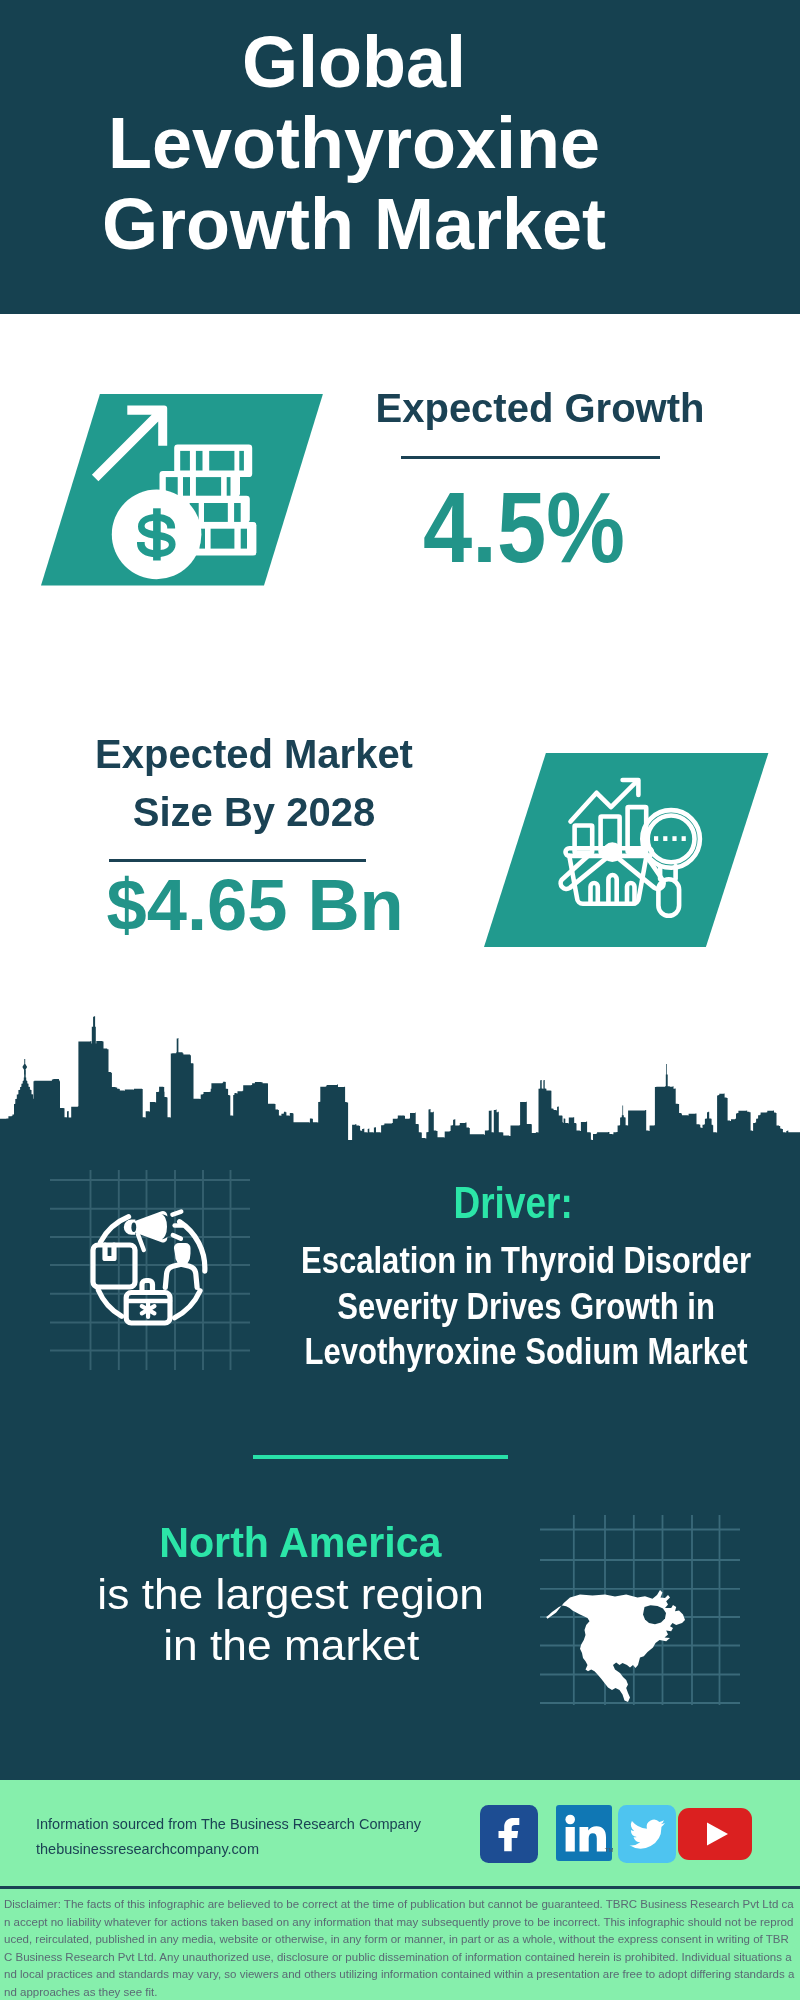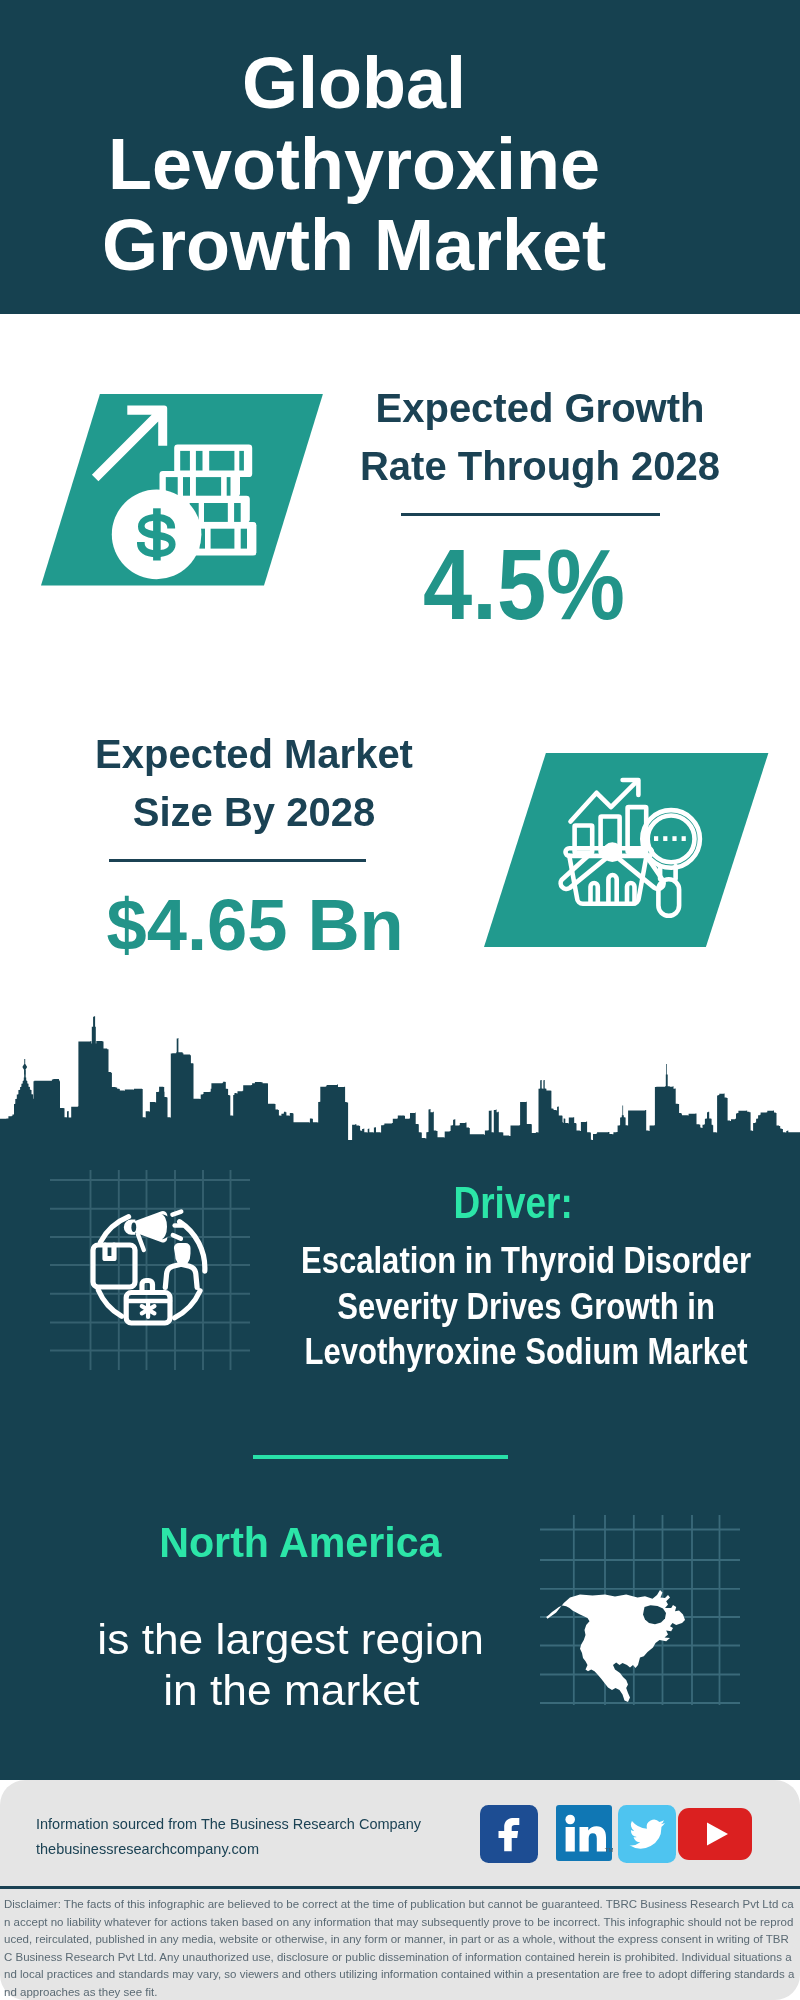--- a/index.html
+++ b/index.html
@@ -2,63 +2,63 @@
 <html><head>
 <meta charset="utf-8">
 <style>
   html,body{margin:0;padding:0;}
   body{width:800px;height:2000px;background:#ffffff;font-family:"Liberation Sans",sans-serif;overflow:hidden;-webkit-font-smoothing:antialiased;}
   .page{position:relative;width:800px;height:2000px;overflow:hidden;}
 
   
   .header{position:absolute;left:0;top:0;width:800px;height:314px;background:#164150;}
   .header-title{position:absolute;left:0;top:0;width:708px;text-align:center;color:#ffffff;
-    font-weight:bold;font-size:72px;line-height:81px;padding-top:43px;box-sizing:border-box;}
+    font-weight:bold;font-size:72px;line-height:81px;padding-top:22px;box-sizing:border-box;}
 
   
   .white-band{position:absolute;left:0;top:314px;width:800px;height:706px;background:#ffffff;}
   .kpi1-svg{position:absolute;left:40.6px;top:394px;}
   .kpi1-text{position:absolute;left:330px;top:380px;width:420px;text-align:center;}
   .kpi-head{color:#1b4254;font-weight:bold;font-size:40px;line-height:57.5px;text-align:center;}
   
   .kpi-rule{margin:18px auto 0;width:259px;height:3px;background:#1b4254;position:relative;left:-9.5px;}
   .kpi-val{color:#229489;font-weight:bold;font-size:100px;line-height:100px;margin-top:18px;}
   .kpi-val span{display:inline-block;transform:scaleX(0.885);position:relative;left:-16px;}
 
   
   .kpi2-svg{position:absolute;left:484.4px;top:752.5px;}
   .kpi2-text{position:absolute;left:44px;top:726px;width:420px;text-align:center;}
   .kpi2-text .kpi-rule{left:-17px;width:257px;}
-  .kpi2-text .kpi-val{font-size:73px;line-height:73px;margin-top:26px;}
+  .kpi2-text .kpi-val{font-size:73px;line-height:73px;margin-top:6px;}
   .kpi2-text .kpi-val span{left:1px;transform:scaleX(0.99);}
 
   
   .dark{position:absolute;left:0;top:1140px;width:800px;height:640px;background:#164150;}
   .skyline{position:absolute;left:0;top:1012px;width:800px;height:140px;z-index:2;}
 
   .driver{position:absolute;left:246px;top:1178px;width:560px;text-align:center;}
   .driver div{white-space:nowrap;}
   .driver-label{color:#2CE5A8;font-weight:bold;font-size:43.5px;line-height:50px;}
   .driver-label span{display:inline-block;transform:scaleX(0.85);position:relative;left:-13px;}
   .driver-text{color:#ffffff;font-weight:bold;font-size:36px;line-height:45.5px;margin-top:10px;}
   .driver-text span{display:inline-block;transform:scaleX(0.862);}
   .driver-icon{position:absolute;left:50px;top:1170px;}
 
   .mid-rule{position:absolute;left:253px;top:1455px;width:255px;height:4px;background:#28E0A8;}
 
   .region-text{position:absolute;left:55px;top:1515px;width:490px;text-align:center;}
   .region-text div{white-space:nowrap;}
   .region-name{color:#2CE5A8;font-weight:bold;font-size:43px;line-height:54px;}
   .region-name span{display:inline-block;transform:scaleX(0.958);}
-  .region-sub{color:#ffffff;font-size:43px;line-height:51px;font-weight:normal;margin-top:45px;}
+  .region-sub{color:#ffffff;font-size:43px;line-height:51px;font-weight:normal;}
   .region-sub span{display:inline-block;transform:scaleX(1.03);position:relative;left:-9px;}
   .region-map{position:absolute;left:540px;top:1515px;}
 
   
-  .footer{position:absolute;left:0;top:1780px;width:800px;height:220px;background:#e5e5e5;border-radius:25px;}
+  .footer{position:absolute;left:0;top:1780px;width:800px;height:220px;background:#86efac;}
   .src{position:absolute;left:36px;top:32px;color:#1b4254;font-size:14.5px;line-height:25px;}
   .socials{position:absolute;left:480px;top:24.7px;display:flex;align-items:flex-start;}
   .social-svg{display:block;}
   .socials > *:nth-child(2){margin-left:18px;}
   .socials > *:nth-child(3){margin-left:3.5px;}
   .socials > *:nth-child(4){margin-left:2.5px;margin-top:3.4px;}
   .divider{position:absolute;left:0;top:106px;width:800px;height:3px;background:#1b4254;}
   .disclaimer{position:absolute;left:4px;top:116px;width:792px;color:#5a6a74;font-size:11.5px;line-height:17.5px;text-align:left;word-break:break-all;}
 </style>
 </head>
@@ -111,21 +111,20 @@
       <circle cx="115.6" cy="140.4" r="44.8" fill="#ffffff"></circle>
       <g fill="#219A8E">
         <rect x="112.1" y="114.3" width="7.6" height="52.2"></rect>
         <path d="M115.4,120.1 c-11.3,0 -18.4,5.1 -18.4,12.5 c0,7.6 6.4,10.8 18.1,12.5 c8.6,1.2 12.8,2.4 12.8,5.7 c0,3.4 -4.8,5.5 -12.0,5.5 c-7.7,0 -12.2,-2.6 -12.2,-6.8 v-1.5 h-7.7 v1.6 c0,8.6 7.8,13.7 19.3,13.7 c11.6,0 19.3,-5.2 19.3,-13.0 c0,-8.0 -7.0,-11.2 -18.9,-12.9 c-8.5,-1.2 -12.1,-2.4 -12.1,-5.4 c0,-3.2 4.3,-5.3 11.3,-5.3 c6.9,0 11.2,2.5 11.3,6.3 v1.5 h7.9 v-1.6 c-0.2,-8.1 -7.7,-12.8 -18.7,-12.8 Z"></path>
       </g>
     </g>
   </svg>
   <div class="kpi1-text">
     <div class="kpi-head">
       <div>Expected Growth</div>
-      <div>Rate Through 2028</div>
     </div>
     <div class="kpi-rule"></div>
     <div class="kpi-val"><span>4.5%</span></div>
   </div>
 
   <svg class="kpi2-svg" viewBox="0 0 285 194" width="285" height="194">
     <polygon points="61.9,0 284.4,0 221.9,193.9 0,193.9" fill="#219A8E"></polygon>
     <g fill="none" stroke="#ffffff" stroke-width="4.6" stroke-linecap="round" stroke-linejoin="round">
       <path d="M86.5,68.5 L112.6,39.8 L127.0,54.2 L153.0,28.2"></path>
       <polyline points="138.6,27.0 154.4,27.0 154.4,42.0"></polyline>

